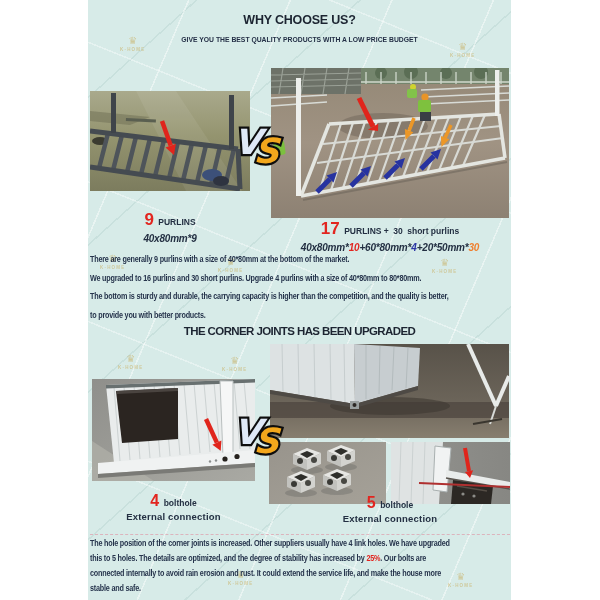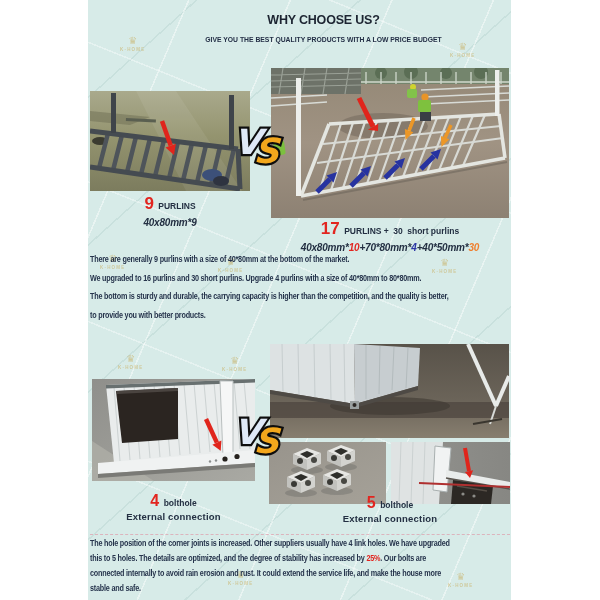--- a/index.html
+++ b/index.html
@@ -3,21 +3,21 @@
 <meta charset="utf-8">
 <style>
   html,body{margin:0;padding:0;background:#ffffff;}
   .page{position:relative;width:600px;height:600px;background:#ffffff;overflow:hidden;
         font-family:"Liberation Sans","DejaVu Sans",sans-serif;font-weight:bold;}
   .panel{position:absolute;left:88px;top:0;width:423px;height:600px;background-color:#d7ebe8;
     background-image:
       repeating-linear-gradient(113deg, transparent 0 92px, rgba(255,255,255,.45) 92px 93.5px),
       repeating-linear-gradient(22deg, transparent 0 128px, rgba(255,255,255,.38) 128px 129.5px),
       repeating-linear-gradient(-42deg, transparent 0 108px, rgba(186,214,210,.5) 108px 109.5px);}
-  .ctr{position:absolute;left:88px;width:423px;text-align:center;padding-left:24px;}
+  .ctr{position:absolute;left:88px;width:423px;text-align:center;}
   .h-title{top:13px;font-size:12.5px;letter-spacing:-.2px;color:#1c2431;}
   .h-sub{top:36px;font-size:6.8px;letter-spacing:0;color:#242f46;}
   .sec-title{font-size:11.5px;letter-spacing:-.6px;color:#1c2431;}
   .photo{position:absolute;display:block;}
   .vs{position:absolute;width:62px;height:58px;}
   .cap{position:absolute;text-align:center;color:#232f42;}
   .n-red{color:#e2251f;font-size:16px;}
   .n-big{font-size:17px;}
   .n-orange{color:#ef7f2e;}
   .cap-label{font-size:8.5px;color:#232f42;}
@@ -193,42 +193,43 @@
     </g>
   </svg>
 
   <svg class="vs" style="left:231px;top:114px;" viewBox="0 0 100 86">
     <g transform="skewX(-6)" font-family="'DejaVu Sans',sans-serif" font-weight="bold" font-style="italic">
       <text x="14" y="60" font-size="56" fill="#dfe9f7" stroke="#0d0d0d" stroke-width="7" paint-order="stroke">V</text>
       <text x="48" y="76" font-size="56" fill="#f3a71c" stroke="#0d0d0d" stroke-width="7" paint-order="stroke">S</text>
     </g>
   </svg>
 
-  <div class="cap" style="left:90px;top:194px;width:160px;">
+  <div class="cap" style="left:90px;top:210px;width:160px;">
     <span class="n-red n-big">9</span>
     <span class="cap-label">PURLINS</span>
     <div class="spec">40x80mm*9</div>
   </div>
   <div class="cap" style="left:270px;top:219px;width:240px;">
     <span class="n-red n-big">17</span>
     <span class="cap-label">PURLINS +</span>
     <span class="cap-label n-orange">30</span>
     <span class="cap-label">short purlins</span>
     <div class="spec">
-      <span>40x80mm*</span><span class="c-red">10</span><span>+70*80mm*</span><span class="c-blue">4</span><span>+40*50mm*</span><span class="c-orange">30</span>
+      <span>40x80mm*</span><span class="c-red">10</span><span>+60*80mm*</span><span class="c-blue">4</span><span>+20*50mm*</span><span class="c-orange">30</span>
     </div>
   </div>
 
   <div class="body-block block-mid" style="left:90px;top:250px;">
     <div class="bl">There are generally 9 purlins with a size of 40*80mm at the bottom of the market.</div>
     <div class="bl">We upgraded to 16 purlins and 30 short purlins. Upgrade 4 purlins with a size of 40*80mm to 80*80mm.</div>
     <div class="bl">The bottom is sturdy and durable, the carrying capacity is higher than the competition, and the quality is better,</div>
     <div class="bl">to provide you with better products.</div>
   </div>
 
+  <div class="ctr sec-title" style="top:325px;">THE CORNER JOINTS HAS BEEN UPGRADED</div>
 
   <svg class="photo" style="left:92px;top:379px;" width="163" height="102" viewBox="0 0 163 102">
     <defs>
       <linearGradient id="gC" x1="0" y1="0" x2="1" y2="1">
         <stop offset="0" stop-color="#8f8f8b"></stop>
           <stop offset="1" stop-color="#a9a9a3"></stop>
       </linearGradient>
     </defs>
     <rect width="163" height="102" fill="url(#gC)"></rect>
     <polygon points="0,62 62,102 0,102" fill="#b6b6ae" opacity="0.6"></polygon>

